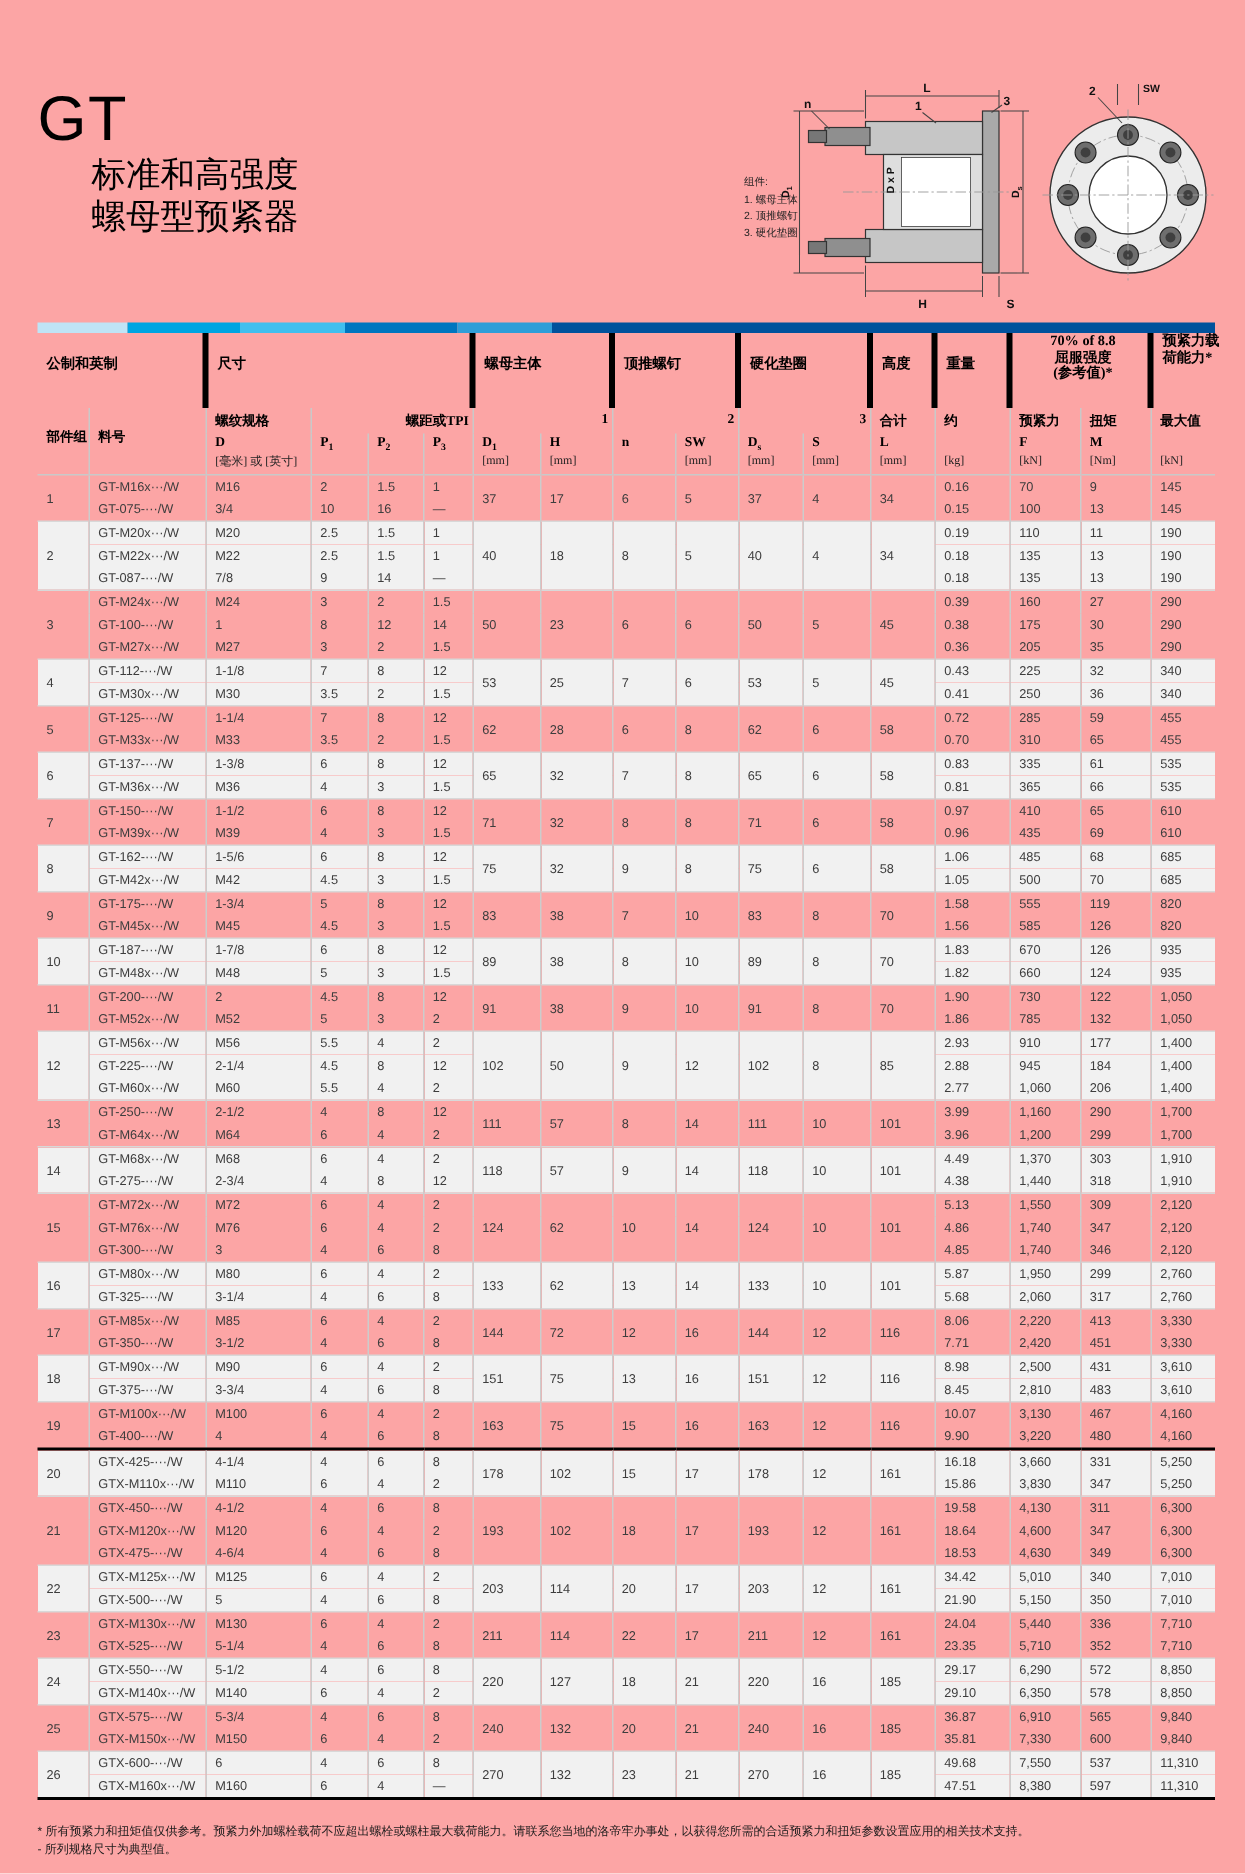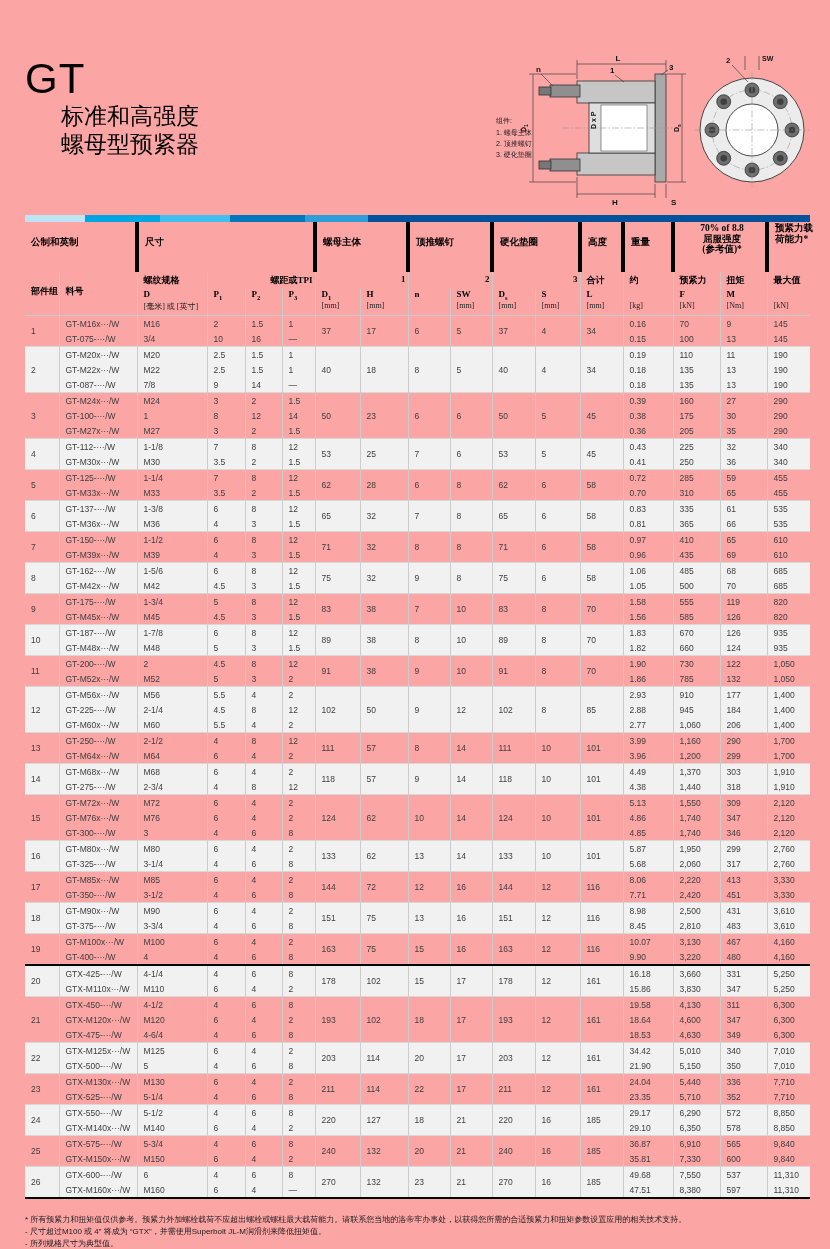--- a/index.html
+++ b/index.html
@@ -1086,17 +1086,16 @@
           <td>47.51</td>
           <td>8,380</td>
           <td>597</td>
           <td>11,310</td>
         </tr>
       </tbody>
   </table>
 
   <div class="footnotes">
     <p class="fn">* 所有预紧力和扭矩值仅供参考。预紧力外加螺栓载荷不应超出螺栓或螺柱最大载荷能力。请联系您当地的洛帝牢办事处，以获得您所需的合适预紧力和扭矩参数设置应用的相关技术支持。</p>
-    <p class="fn">- 尺寸超过M100 或 4” 将成为 “GTX”，并需使用Superbolt JL-M润滑剂来降低扭矩值。</p>
     <p class="fn">- 所列规格尺寸为典型值。</p>
   </div>
 
 </div>
 
 </body></html>

